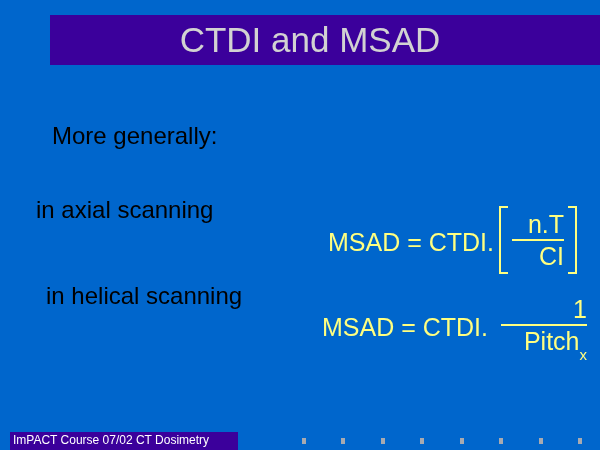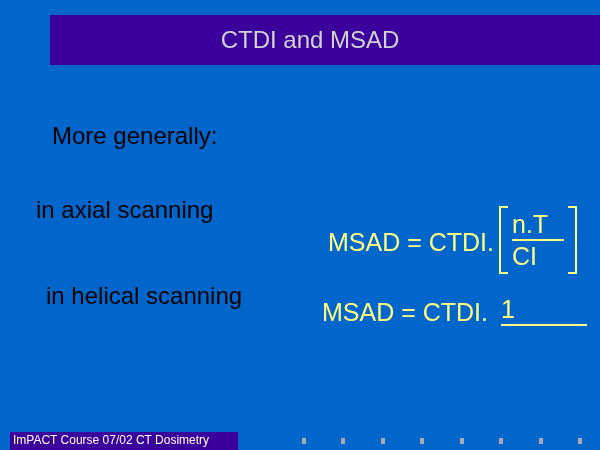--- a/index.html
+++ b/index.html
@@ -29,21 +29,21 @@
   }
   #title-text {
     position: absolute;
     left: 50px;
     top: 15px;
     width: 520px;
     height: 50px;
     line-height: 50px;
     text-align: center;
     color: #d2d2d2;
-    font-size: 24px;
+    font-size: 35px;
     font-weight: normal;
     letter-spacing: 0px;
     white-space: nowrap;
   }
 
   
   .body-label {
     position: absolute;
     color: #000000;
     font-size: 24px;
@@ -85,21 +85,21 @@
     border-bottom: 2px solid #ffff80;
     box-sizing: border-box;
     height: 68px;
   }
   .bracket-left  { border-left: 2px solid #ffff80; }
   .bracket-right { border-right: 2px solid #ffff80; }
 
   .fraction {
     display: inline-flex;
     flex-direction: column;
-    align-items: flex-start;
+    align-items: flex-end;
     justify-content: center;
     padding: 0 4px;
     line-height: 1.05;
   }
   .fraction .numer,
   .fraction .denom {
     display: block;
     text-align: center;
     white-space: nowrap;
   }
@@ -185,20 +185,21 @@
     </span>
   </div>
 
   <div id="label-helical" class="body-label">in helical scanning</div>
 
   <div id="equation-helical" class="equation">
     <span class="eq-lhs">MSAD = CTDI.</span>
     <span class="fraction fraction-plain">
       <span class="numer">1</span>
       <span class="bar"></span>
+      <span class="denom"><span>Pitch</span><span class="subscript">x</span></span>
     </span>
   </div>
 
   <div id="footer-bar"></div>
   <div id="footer-text">ImPACT Course 07/02 CT Dosimetry</div>
   <div id="footer-dots">
       <span class="footer-dot" style="left: 22px; background: rgb(168, 170, 176);"></span>
       <span class="footer-dot" style="left: 61px; background: rgb(168, 170, 176);"></span>
       <span class="footer-dot" style="left: 101px; background: rgb(168, 170, 176);"></span>
       <span class="footer-dot" style="left: 140px; background: rgb(168, 170, 176);"></span>

